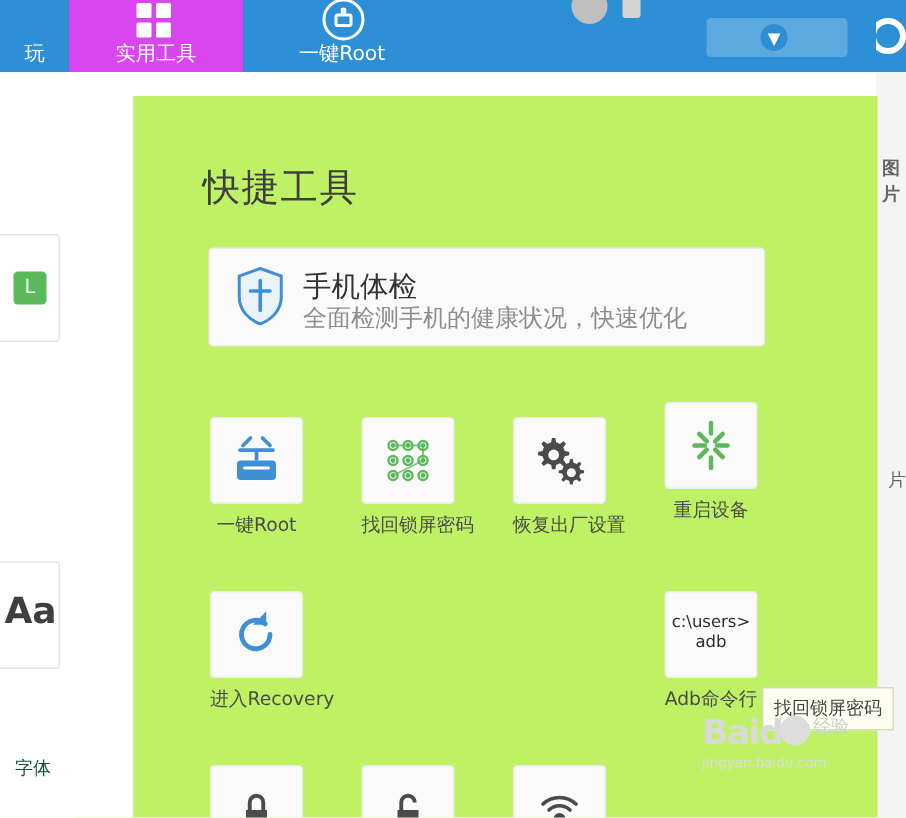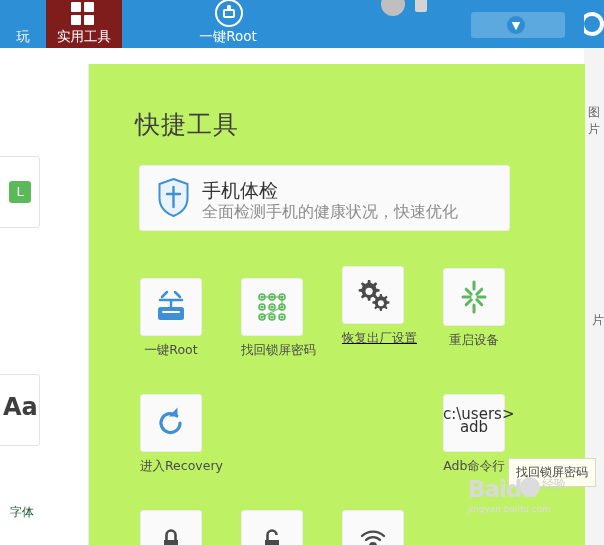--- a/index.html
+++ b/index.html
@@ -82,21 +82,21 @@
     padding-bottom: 3px;
     white-space: nowrap;
   }
   .tb-icon {
     position: absolute;
     top: 2px;
     width: 26px;
     height: 24px;
   }
   .tb-item-0 { left: 0px; width: 46px; }
-  .tb-item-1 { left: 46px; width: 76px; background: #7f1d1d; }
+  .tb-item-1 { left: 46px; width: 116px; background: #d946ef; }
   .tb-item-2 { left: 176px; width: 104px; }
 
   .grid-icon {
     display: grid;
     grid-template-columns: 10px 10px;
     grid-template-rows: 10px 10px;
     gap: 3px;
     margin: 0 auto;
   }
   .grid-icon i {
@@ -297,21 +297,21 @@
     width: 20px; height: 20px;
     border-radius: 50%;
     background: #dcdcdc;
   }
 </style>
 </head>
 <body>
 
 <div class="bg-layer">
   <div class="bg-right-strip"></div>
-  <div class="bg-right-text" style="left:588px; top:104px;">图片</div>
+  <div class="bg-right-text" style="left:588px; top:104px;font-weight:bold;">图片</div>
   <div class="bg-right-text" style="left:592px; top:312px;">片</div>
 
   <div class="bg-left-col">
     <div class="bg-card" style="top:108px;">
       <div style="position:absolute; left:36px; top:24px; width:22px; height:22px; background:#5aba5a; border-radius:3px; color:#fff; font-size:13px; text-align:center; line-height:22px;">L</div>
     </div>
     <div class="bg-card-label" style="top:340px;">统还原</div>
 
     <div class="bg-card" style="top:326px;">
       <div style="position:absolute; left:30px; top:18px; font-size:24px; color:#3e3e3e; font-weight:bold;">Aa</div>
@@ -413,21 +413,21 @@
           <circle cx="21" cy="39" r="1.6"></circle>
             <circle cx="31" cy="39" r="1.6"></circle>
             <circle cx="41" cy="39" r="1.6"></circle>
         </g>
         <path d="M21 19 L41 19 L41 29 L21 39" stroke="#5cb85c" stroke-width="1.3" fill="none" opacity="0.75"></path>
       </svg>
     </div>
     <div class="tool-label">找回锁屏密码</div>
   </div>
 
-  <div class="tool" style="left:253px; top:202px;text-decoration:underline;">
+  <div class="tool" style="left:253px; top:214px;">
     <div class="tool-icon">
       <div class="tool-tile"></div>
       <svg width="62" height="58" viewBox="0 0 62 58" style="position:absolute;left:0;top:0;">
         <g fill="#4a4a4a">
           <path d="M26 14 l2.2 0 0.6 3 a8 8 0 0 1 2.4 1 l2.5 -1.8 1.6 1.6 -1.8 2.5 a8 8 0 0 1 1 2.4 l3 0.6 0 2.2 -3 0.6 a8 8 0 0 1 -1 2.4 l1.8 2.5 -1.6 1.6 -2.5 -1.8 a8 8 0 0 1 -2.4 1 l-0.6 3 -2.2 0 -0.6 -3 a8 8 0 0 1 -2.4 -1 l-2.5 1.8 -1.6 -1.6 1.8 -2.5 a8 8 0 0 1 -1 -2.4 l-3 -0.6 0 -2.2 3 -0.6 a8 8 0 0 1 1 -2.4 l-1.8 -2.5 1.6 -1.6 2.5 1.8 a8 8 0 0 1 2.4 -1 z"></path>
           <circle cx="27.1" cy="25.3" r="3.6" fill="#fafafa"></circle>
           <path d="M38 28 l1.8 0 0.5 2.5 a6.6 6.6 0 0 1 2 0.8 l2 -1.5 1.3 1.3 -1.5 2 a6.6 6.6 0 0 1 0.8 2 l2.5 0.5 0 1.8 -2.5 0.5 a6.6 6.6 0 0 1 -0.8 2 l1.5 2 -1.3 1.3 -2 -1.5 a6.6 6.6 0 0 1 -2 0.8 l-0.5 2.5 -1.8 0 -0.5 -2.5 a6.6 6.6 0 0 1 -2 -0.8 l-2 1.5 -1.3 -1.3 1.5 -2 a6.6 6.6 0 0 1 -0.8 -2 l-2.5 -0.5 0 -1.8 2.5 -0.5 a6.6 6.6 0 0 1 0.8 -2 l-1.5 -2 1.3 -1.3 2 1.5 a6.6 6.6 0 0 1 2 -0.8 z"></path>
           <circle cx="38.9" cy="37.2" r="3" fill="#fafafa"></circle>
         </g>
       </svg>
@@ -463,21 +463,21 @@
       </svg>
     </div>
     <div class="tool-label">进入Recovery</div>
   </div>
 
 
 
   <div class="tool" style="left:354px; top:330px;">
     <div class="tool-icon">
       <div class="tool-tile"></div>
-      <div style="position:absolute; left:0; top:14px; width:62px; text-align:center; font-size:15px; color:#2f2f2f; line-height:13px; font-family:'DejaVu Sans','Liberation Sans',sans-serif;">
+      <div style="position:absolute; left:0; top:14px; width:62px; text-align:center; font-size:11px; color:#2f2f2f; line-height:13px; font-family:'DejaVu Sans','Liberation Sans',sans-serif;">
         <span style="white-space:pre-line;">c:\users&gt;
 adb</span>
       </div>
     </div>
     <div class="tool-label">Adb命令行</div>
   </div>
 
   <div class="tool" style="left:51px; top:446px;">
     <div class="tool-icon">
       <div class="tool-tile"></div>

